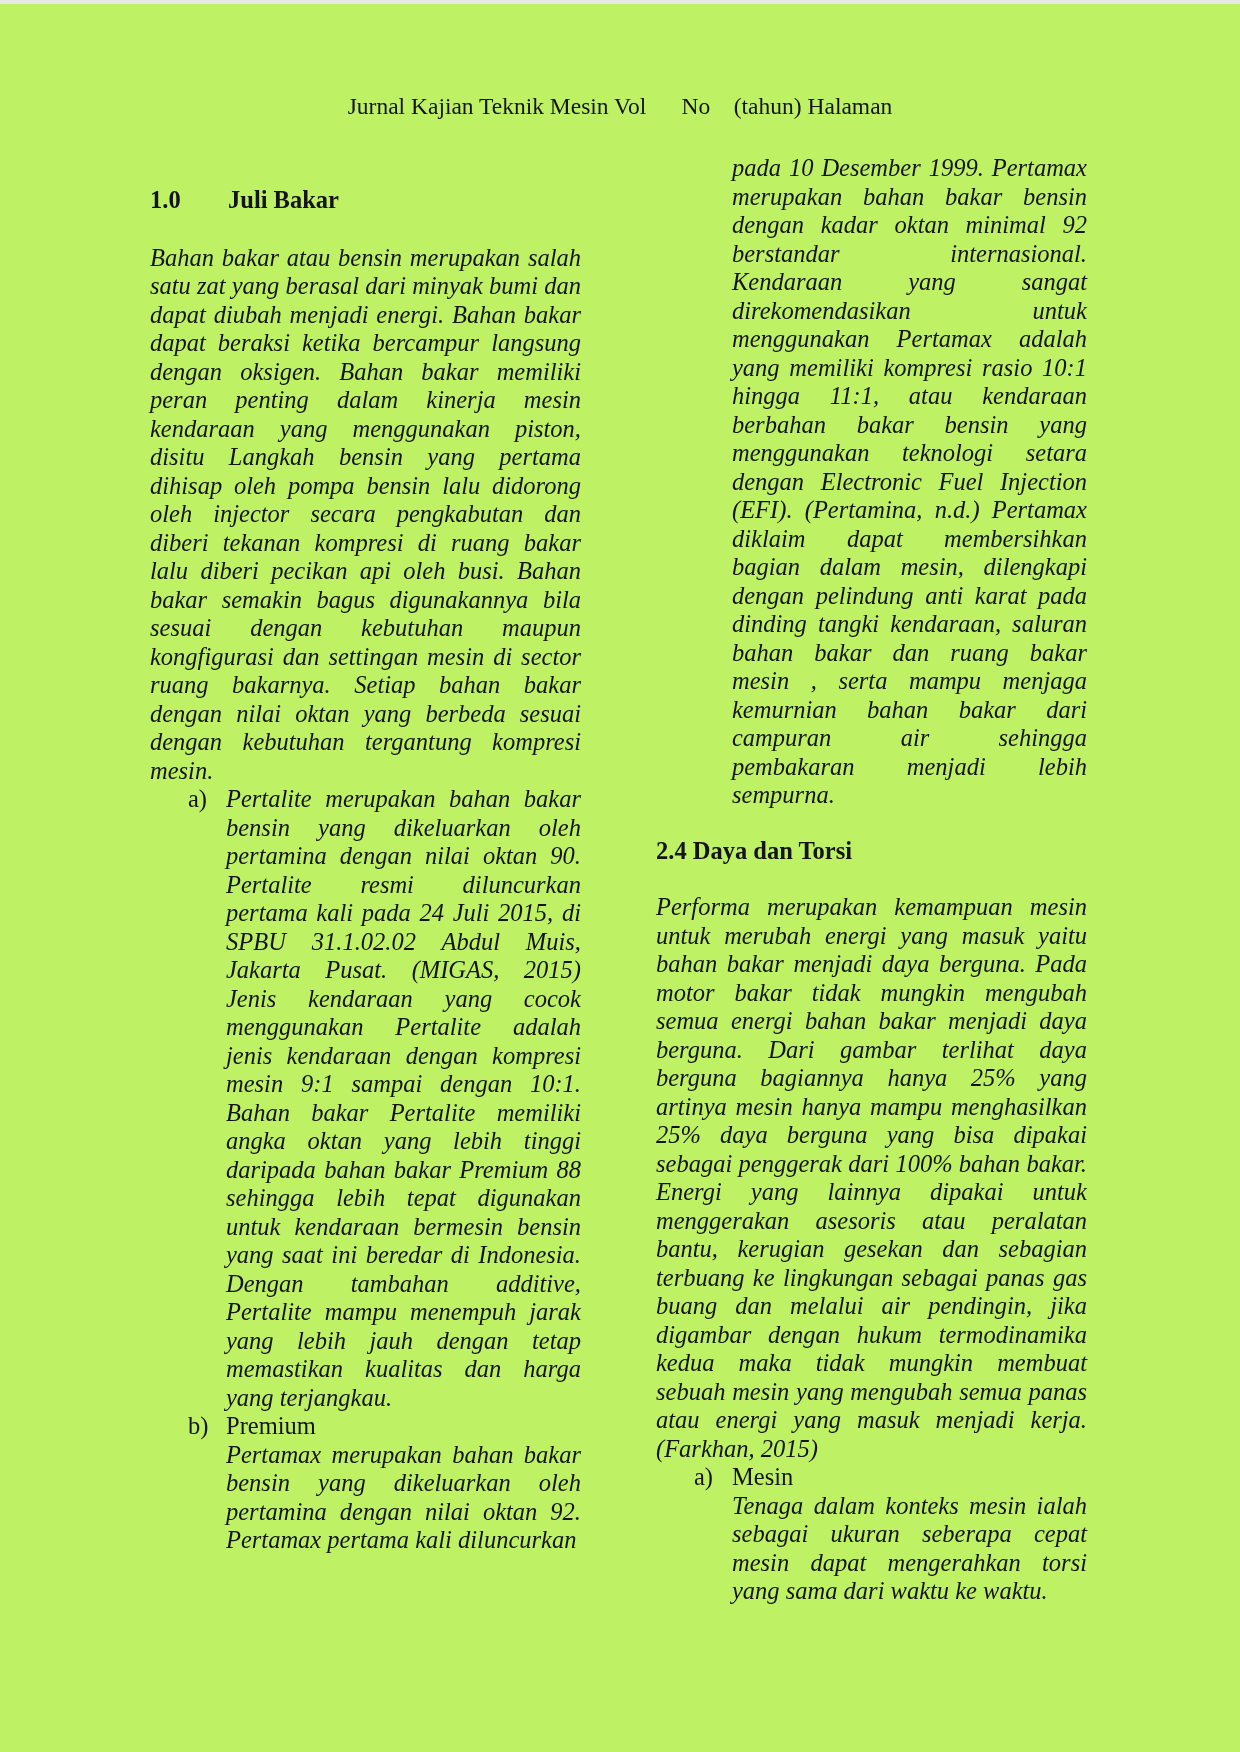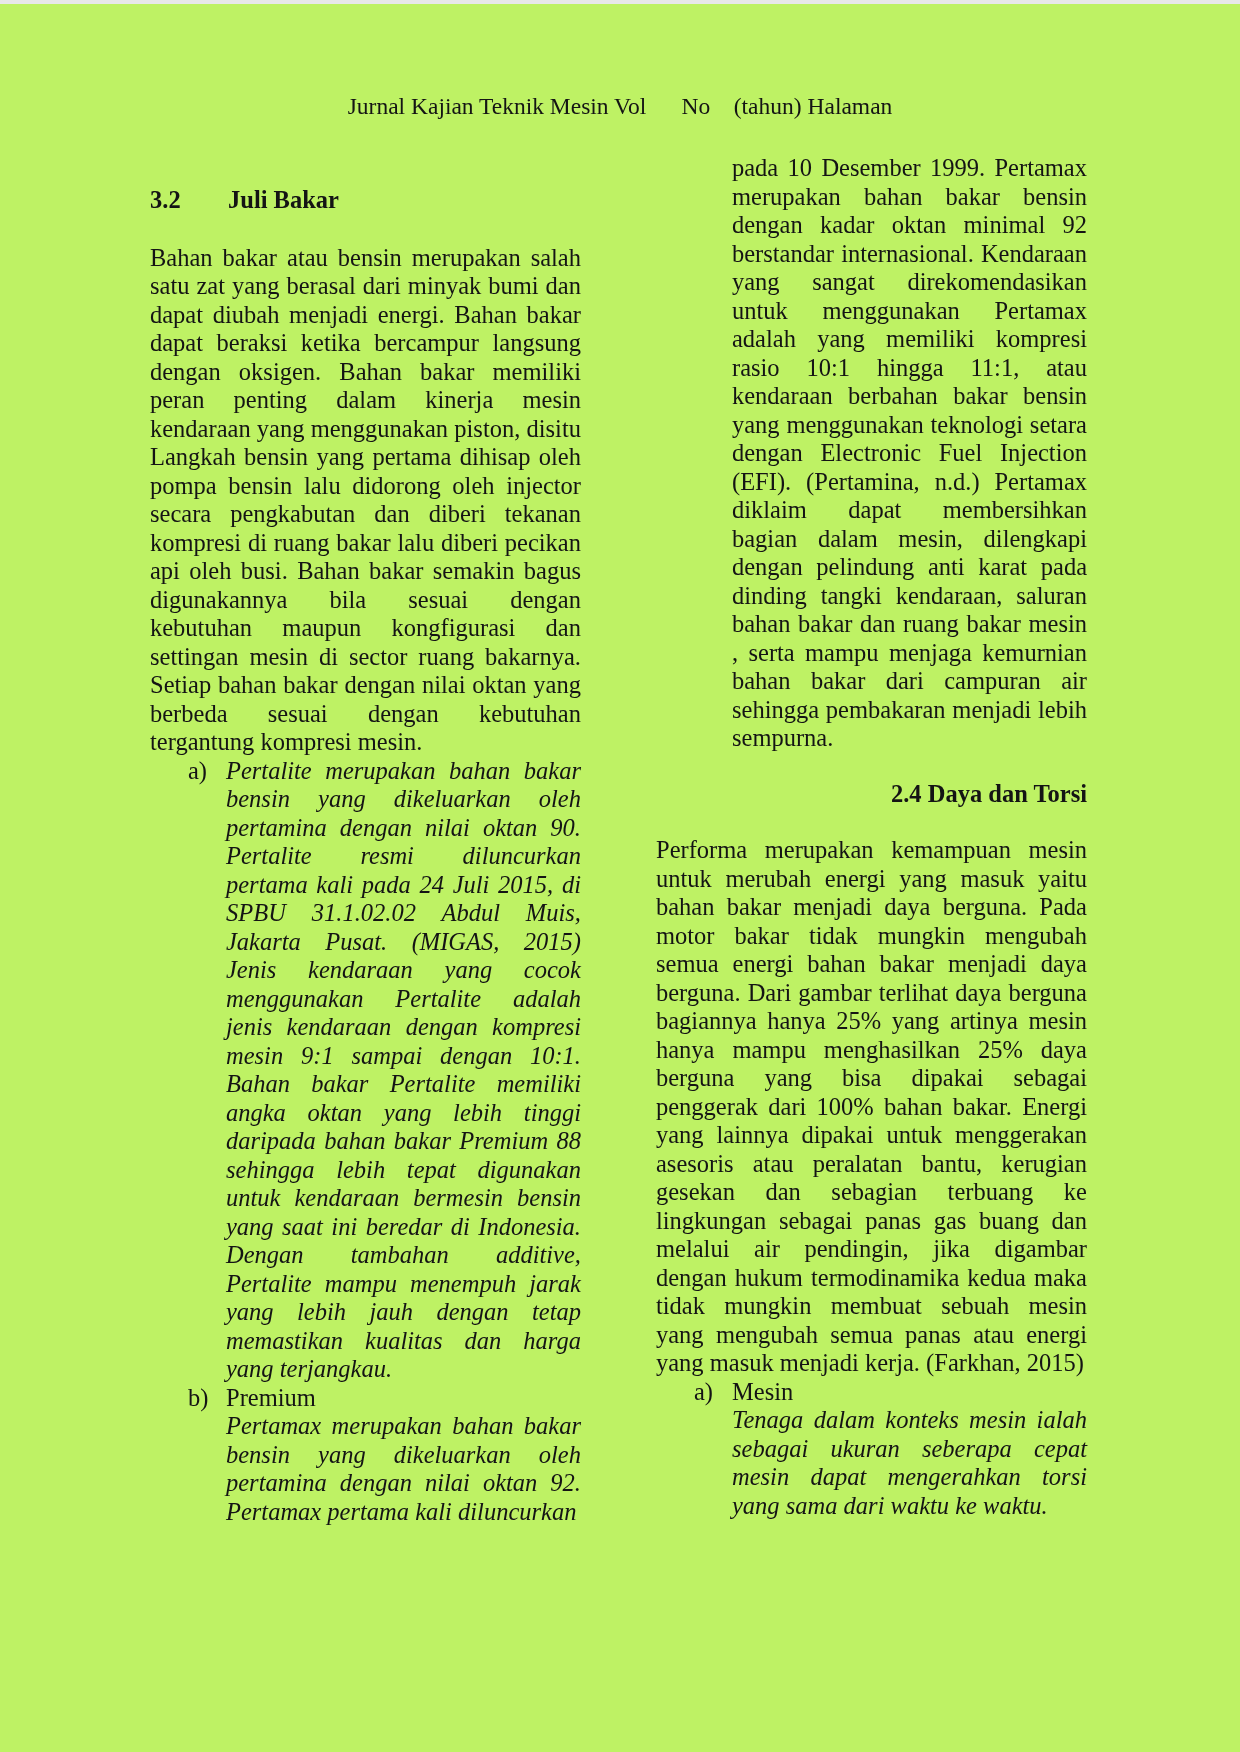--- a/index.html
+++ b/index.html
@@ -30,49 +30,50 @@
     left: 150px;
     width: 937px;
     display: flex;
     gap: 75px;
   }
   .col { width: 431px; flex: 0 0 431px; }
   .para {
     margin: 0;
     text-align: justify;
     text-justify: inter-word;
+    font-style: italic;
   }
   .heading {
     margin: 0;
     font-size: 24.5px;
     font-weight: bold;
     line-height: 28.5px;
   }
   .left-heading  { margin-top: 32px; margin-bottom: 29px; }
-  .right-heading { margin-top: 27px; margin-bottom: 28px; text-align: right; }
+  .right-heading { margin-top: 27px; margin-bottom: 28px; }
   .secnum { display: inline-block; width: 78px; }
   .list-item { position: relative; padding-left: 76px; }
   .list-item .marker { position: absolute; left: 38px; top: 0; }
   .item-title { line-height: 28.5px; }
   .item-body { margin: 0; text-align: justify; text-justify: inter-word; font-style: italic; }
   .cont-para { padding-left: 76px; }
 </style>
 </head>
 <body>
 
 <div class="page">
 
   <div class="running-header">Jurnal Kajian Teknik Mesin Vol      No    (tahun) Halaman</div>
 
   <div class="columns">
 
     <div class="col">
 
       <h2 class="heading left-heading">
-        <span class="secnum">3.2</span><span>Juli Bakar</span>
+        <span class="secnum">1.0</span><span>Juli Bakar</span>
       </h2>
 
       <p class="para">Bahan bakar atau bensin merupakan salah satu zat yang berasal dari minyak bumi dan dapat diubah menjadi energi. Bahan bakar dapat beraksi ketika bercampur langsung dengan oksigen. Bahan bakar memiliki peran penting dalam kinerja mesin kendaraan yang menggunakan piston, disitu Langkah bensin yang pertama dihisap oleh pompa bensin lalu didorong oleh injector secara pengkabutan dan diberi tekanan kompresi di ruang bakar lalu diberi pecikan api oleh busi. Bahan bakar semakin bagus digunakannya bila sesuai dengan kebutuhan maupun kongfigurasi dan settingan mesin di sector ruang bakarnya. Setiap bahan bakar dengan nilai oktan yang berbeda sesuai dengan kebutuhan tergantung kompresi mesin.</p>
 
       <div class="list-item">
         <span class="marker">a)</span>
         <p class="item-body">Pertalite merupakan bahan bakar bensin yang dikeluarkan oleh pertamina dengan nilai oktan 90. Pertalite resmi diluncurkan pertama kali pada 24 Juli 2015, di SPBU 31.1.02.02 Abdul Muis, Jakarta Pusat. (MIGAS, 2015) Jenis kendaraan yang cocok menggunakan Pertalite adalah jenis kendaraan dengan kompresi mesin 9:1 sampai dengan 10:1. Bahan bakar Pertalite memiliki angka oktan yang lebih tinggi daripada bahan bakar Premium 88 sehingga lebih tepat digunakan untuk kendaraan bermesin bensin yang saat ini beredar di Indonesia. Dengan tambahan additive, Pertalite mampu menempuh jarak yang lebih jauh dengan tetap memastikan kualitas dan harga yang terjangkau.</p>
       </div>
 
       <div class="list-item">

